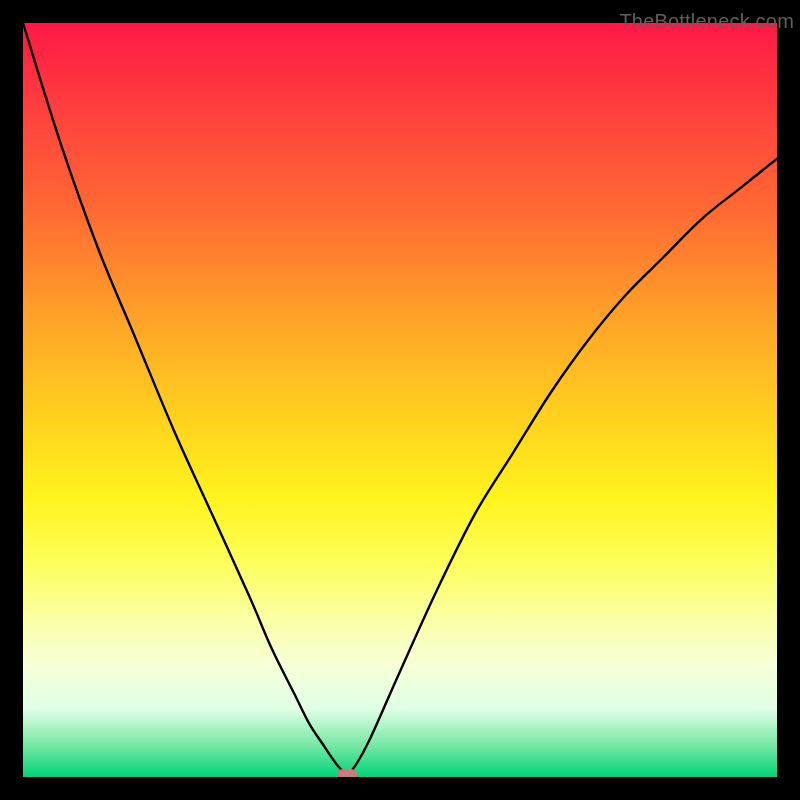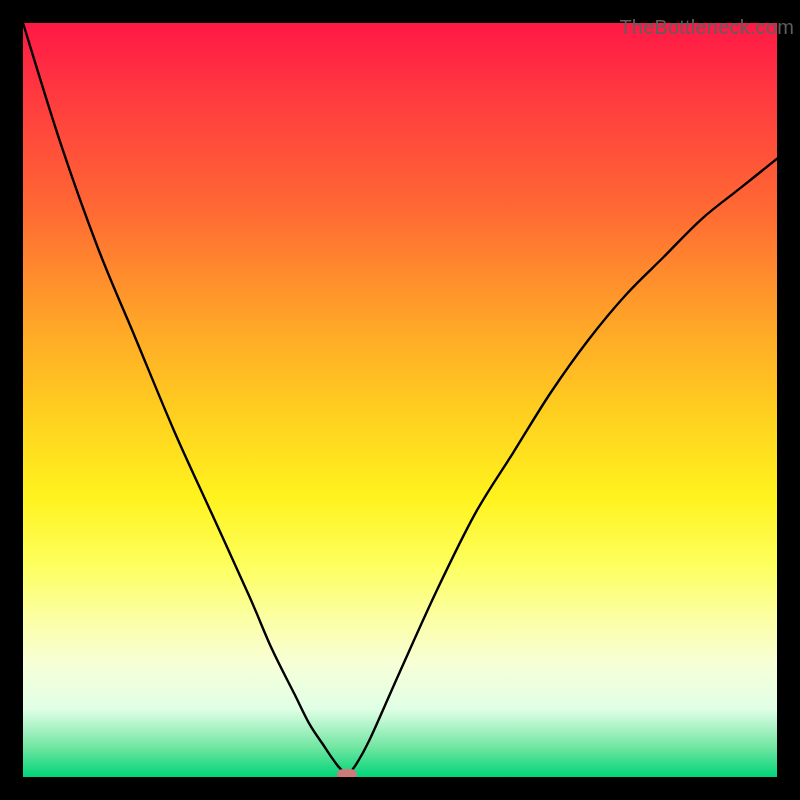--- a/index.html
+++ b/index.html
@@ -50,21 +50,21 @@
   .marker {
     position: absolute;
     width: 20px;
     height: 12px;
     border-radius: 6px;
     transform: translate(-50%, -50%);
     background: #cc7a7a;
   }
   .watermark {
     position: absolute;
-    top: 16px;
+    top: 10px;
     right: 6px;
     color: #5f5f5f;
     font-size: 20px;
     font-weight: 500;
     letter-spacing: 0.2px;
   }
 </style>
 </head>
 <body>
 

